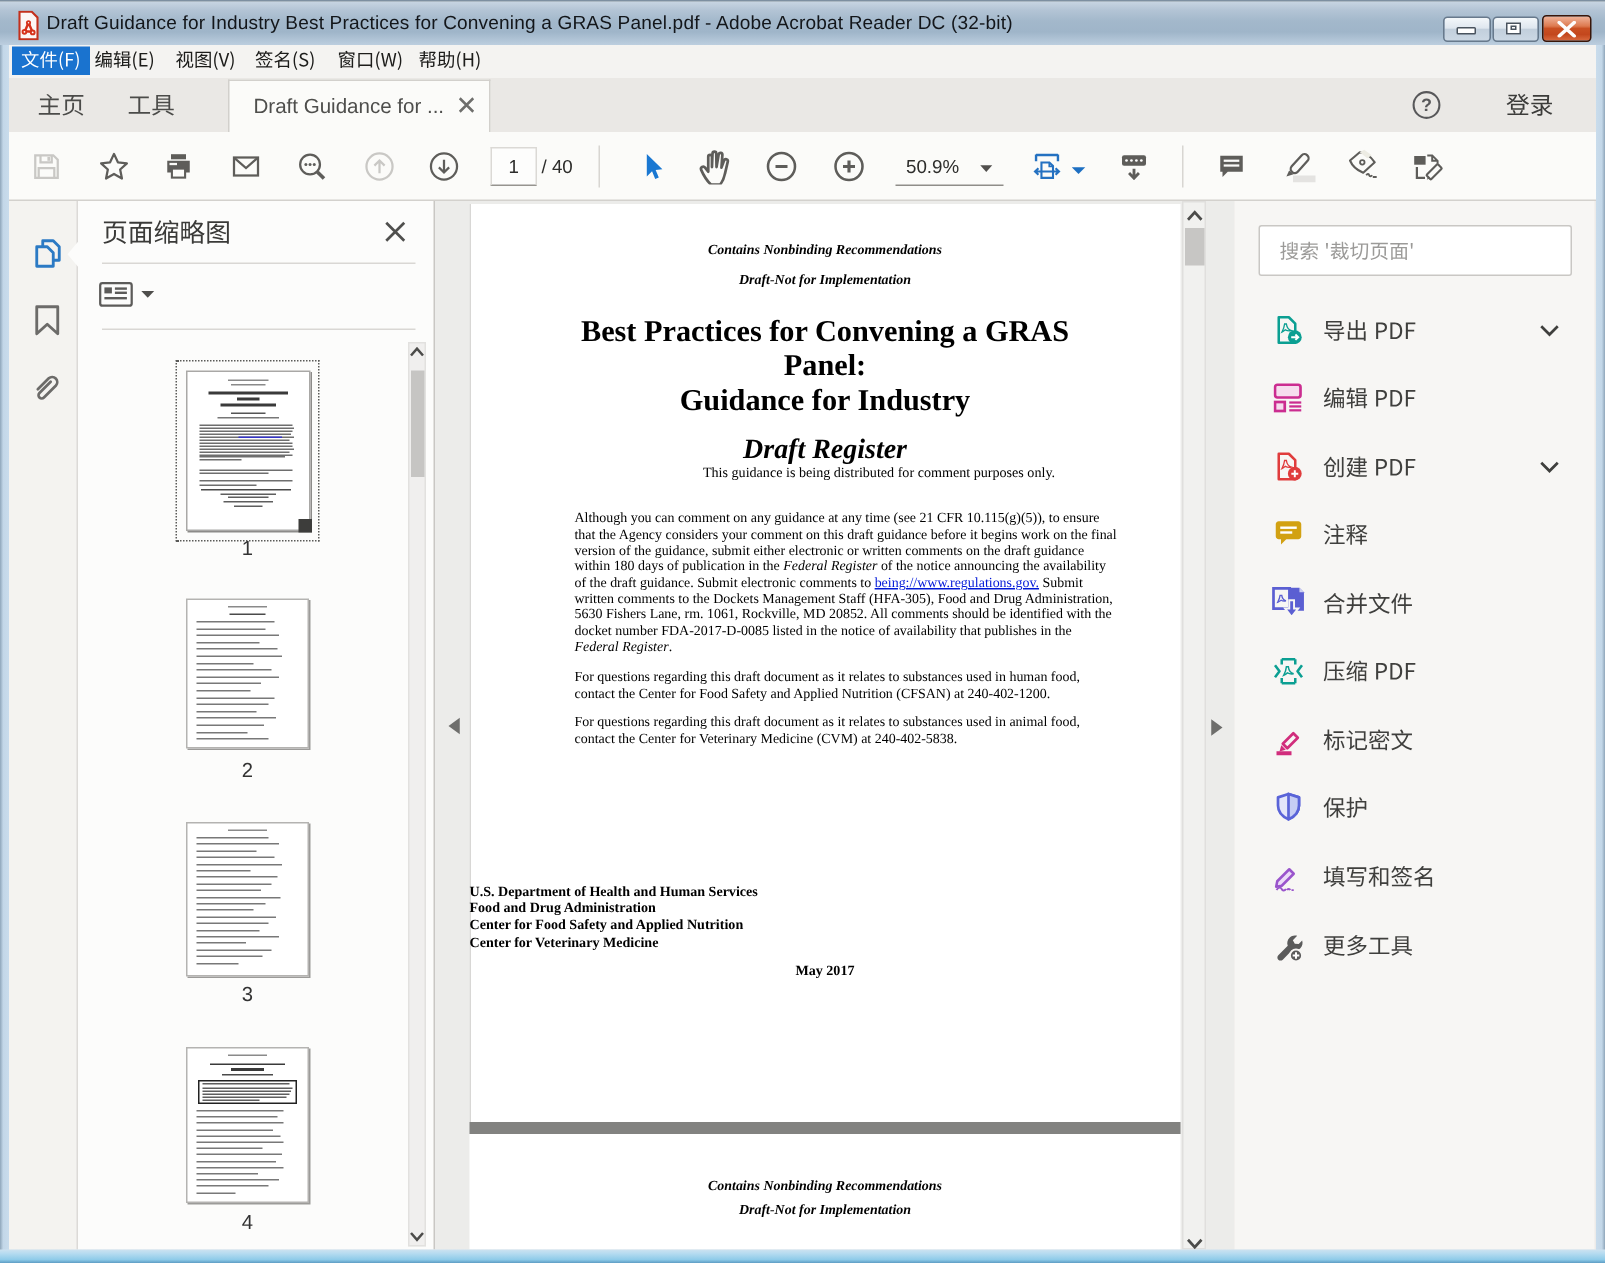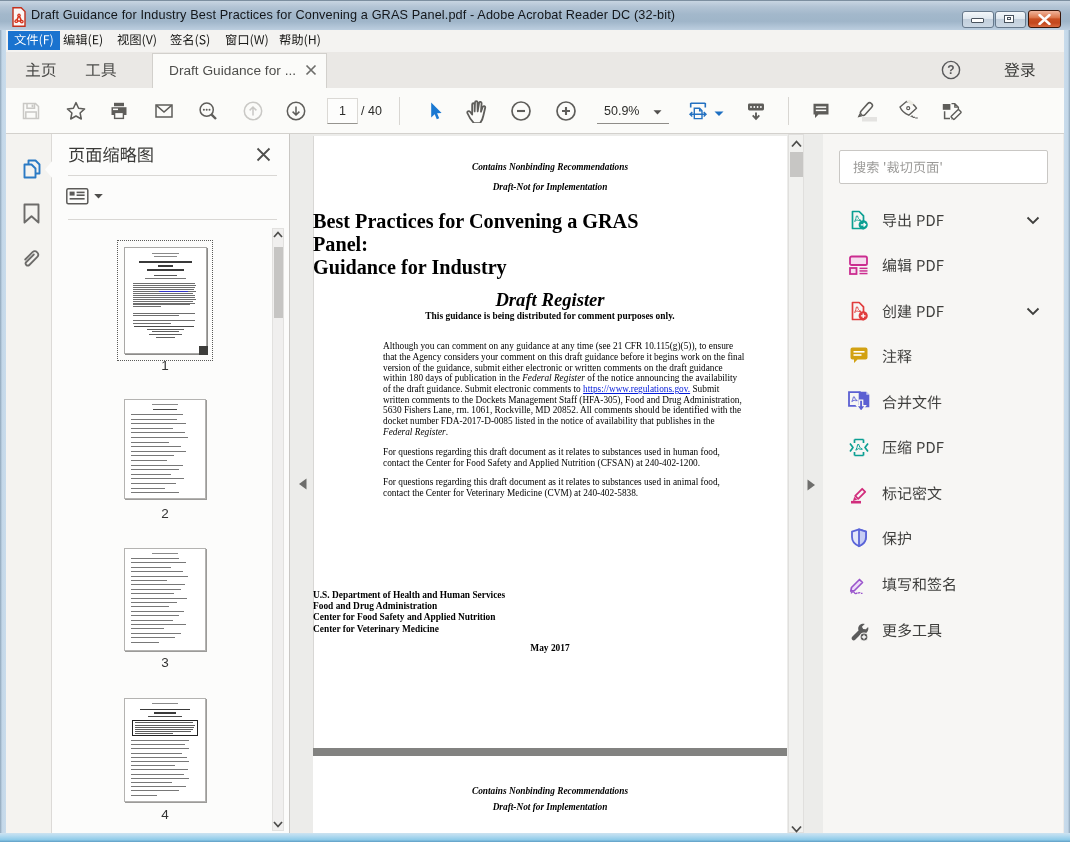--- a/index.html
+++ b/index.html
@@ -373,29 +373,29 @@
 <div style="position:absolute;left:788px;top:134px;width:16px;height:699px;background:#f1f1ef;border:1px solid #e0dfdd;box-sizing:border-box"></div>
 <svg style="position:absolute;left:791px;top:139px;" width="11" height="10" viewBox="0 0 11 10">
     <path d="M1 7.5 L5.5 2.5 L10 7.5" fill="none" stroke="#4c4c4a" stroke-width="1.8"></path>
   </svg>
 <div style="position:absolute;left:789.5px;top:152px;width:13px;height:25px;background:#c7c6c4"></div>
 <svg style="position:absolute;left:791px;top:824px;" width="11" height="10" viewBox="0 0 11 10">
     <path d="M1 2.5 L5.5 7.5 L10 2.5" fill="none" stroke="#4c4c4a" stroke-width="1.8"></path>
   </svg>
 <div style="position:absolute;left:313px;top:161px;width:474px;text-align:center;font-size:9.3px;line-height:12px;font-weight:bold;font-style:italic;font-family:'Liberation Serif',serif;color:#000">Contains Nonbinding Recommendations</div>
 <div style="position:absolute;left:313px;top:181px;width:474px;text-align:center;font-size:9.3px;line-height:12px;font-weight:bold;font-style:italic;font-family:'Liberation Serif',serif;color:#000">Draft-Not for Implementation</div>
-<div style="position:absolute;left:313px;top:210px;width:474px;text-align:left;font-size:20.2px;line-height:23px;font-weight:bold;font-family:'Liberation Serif',serif;color:#000">Best Practices for Convening a GRAS<br>Panel:<br>Guidance for Industry</div>
+<div style="position:absolute;left:313px;top:210px;width:474px;text-align:center;font-size:20.2px;line-height:23px;font-weight:bold;font-family:'Liberation Serif',serif;color:#000">Best Practices for Convening a GRAS<br>Panel:<br>Guidance for Industry</div>
 <div style="position:absolute;left:313px;top:289.5px;width:474px;text-align:center;font-size:18.65px;line-height:20px;font-weight:bold;font-style:italic;font-family:'Liberation Serif',serif;color:#000">Draft Register</div>
-<div style="position:absolute;left:313px;top:310px;width:474px;text-align:center;font-size:9.42px;line-height:12px;font-weight:bold;font-family:'Liberation Serif',serif;color:#000">This guidance is being distributed for comment purposes only.</div>
+<div style="position:absolute;left:313px;top:310px;width:546px;text-align:center;font-size:9.42px;line-height:12px;font-weight:normal;font-family:'Liberation Serif',serif;color:#000">This guidance is being distributed for comment purposes only.</div>
 <div style="position:absolute;left:383px;top:341.1px;width:400px;font-size:9.3px;line-height:10.72px;font-family:'Liberation Serif',serif;color:#000">
 <div style="white-space:nowrap">Although you can comment on any guidance at any time (see 21 CFR 10.115(g)(5)), to ensure<br>
 that the Agency considers your comment on this draft guidance before it begins work on the final<br>
 version of the guidance, submit either electronic or written comments on the draft guidance<br>
 within 180 days of publication in the <i>Federal Register</i> of the notice announcing the availability<br>
-of the draft guidance. Submit electronic comments to <span style="color:#0018d8;text-decoration:underline">https://www.regulations.gov.</span> Submit<br>
+of the draft guidance. Submit electronic comments to <span style="color:#0018d8;text-decoration:underline">being://www.regulations.gov.</span> Submit<br>
 written comments to the Dockets Management Staff (HFA-305), Food and Drug Administration,<br>
 5630 Fishers Lane, rm. 1061, Rockville, MD 20852. All comments should be identified with the<br>
 docket number FDA-2017-D-0085 listed in the notice of availability that publishes in the<br>
 <i>Federal Register</i>.</div>
 <div style="white-space:nowrap;margin-top:9.4px">For questions regarding this draft document as it relates to substances used in human food,<br>
 contact the Center for Food Safety and Applied Nutrition (CFSAN) at 240-402-1200.</div>
 <div style="white-space:nowrap;margin-top:8.7px">For questions regarding this draft document as it relates to substances used in animal food,<br>
 contact the Center for Veterinary Medicine (CVM) at 240-402-5838.</div>
 </div>
 <div style="position:absolute;left:313px;top:589.75px;width:474px;text-align:left;font-size:9.4px;line-height:11.3px;font-weight:bold;font-family:'Liberation Serif',serif;color:#000">U.S. Department of Health and Human Services<br>Food and Drug Administration<br>Center for Food Safety and Applied Nutrition<br>Center for Veterinary Medicine</div>

